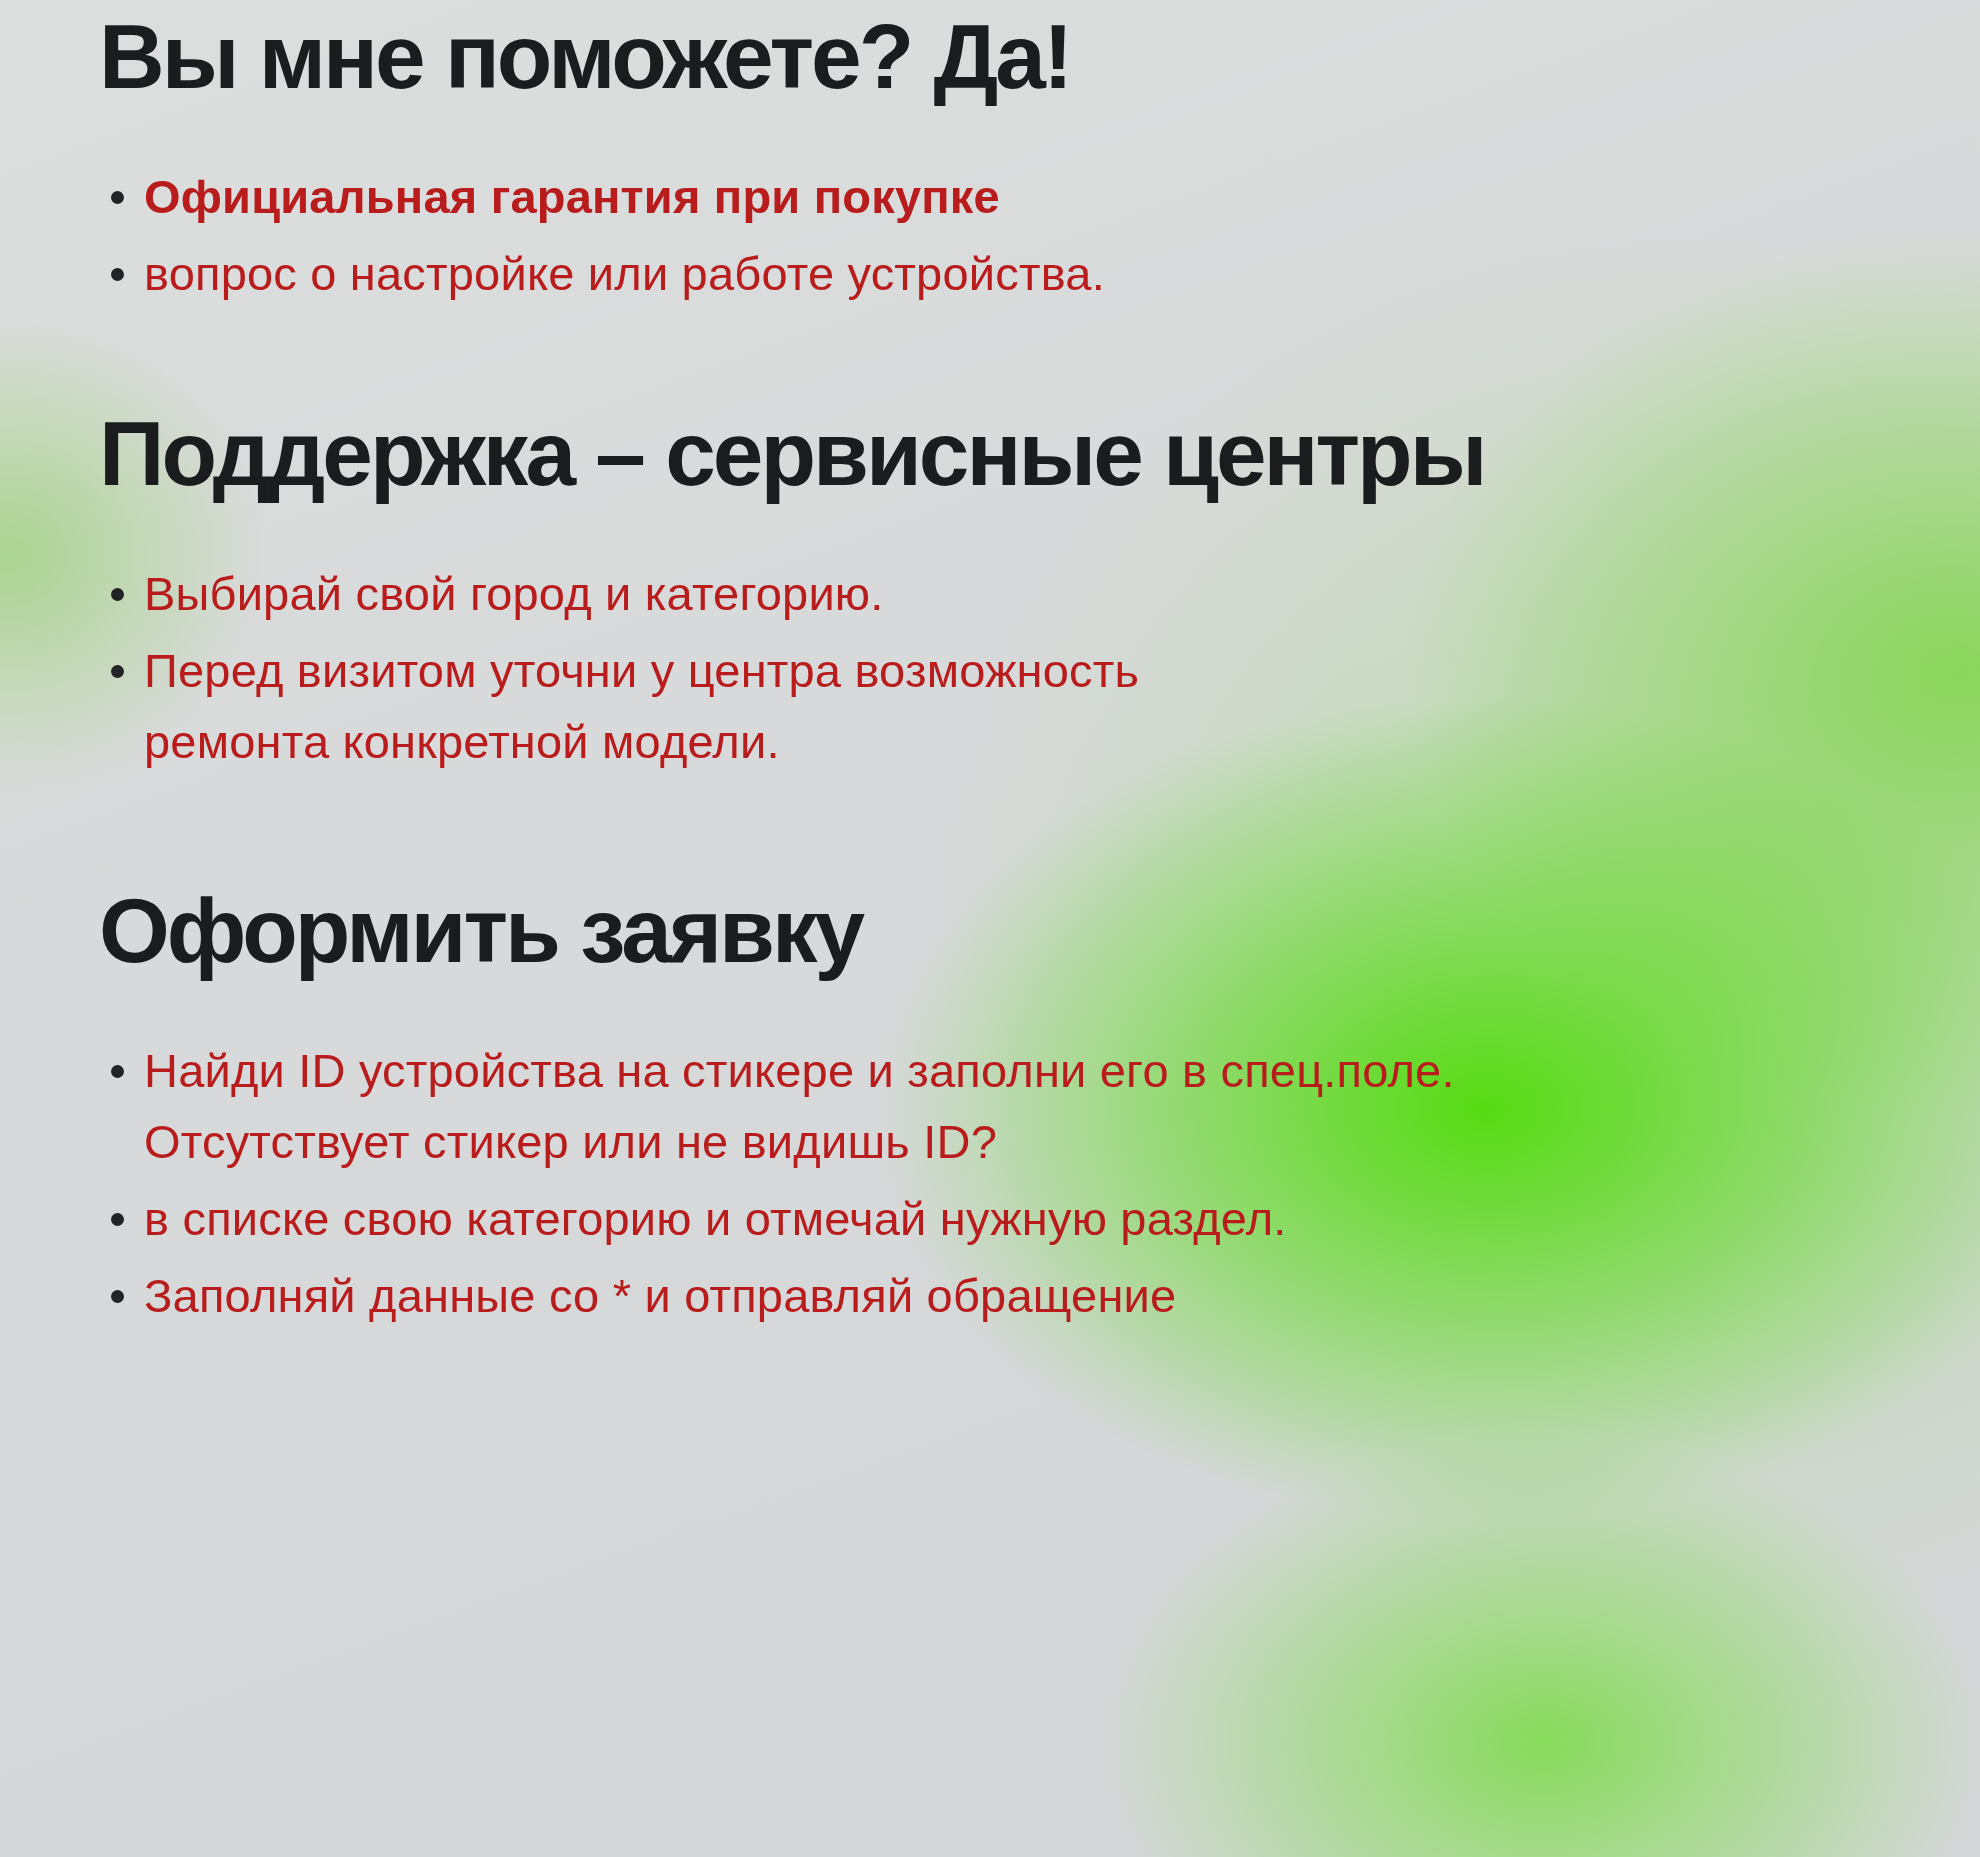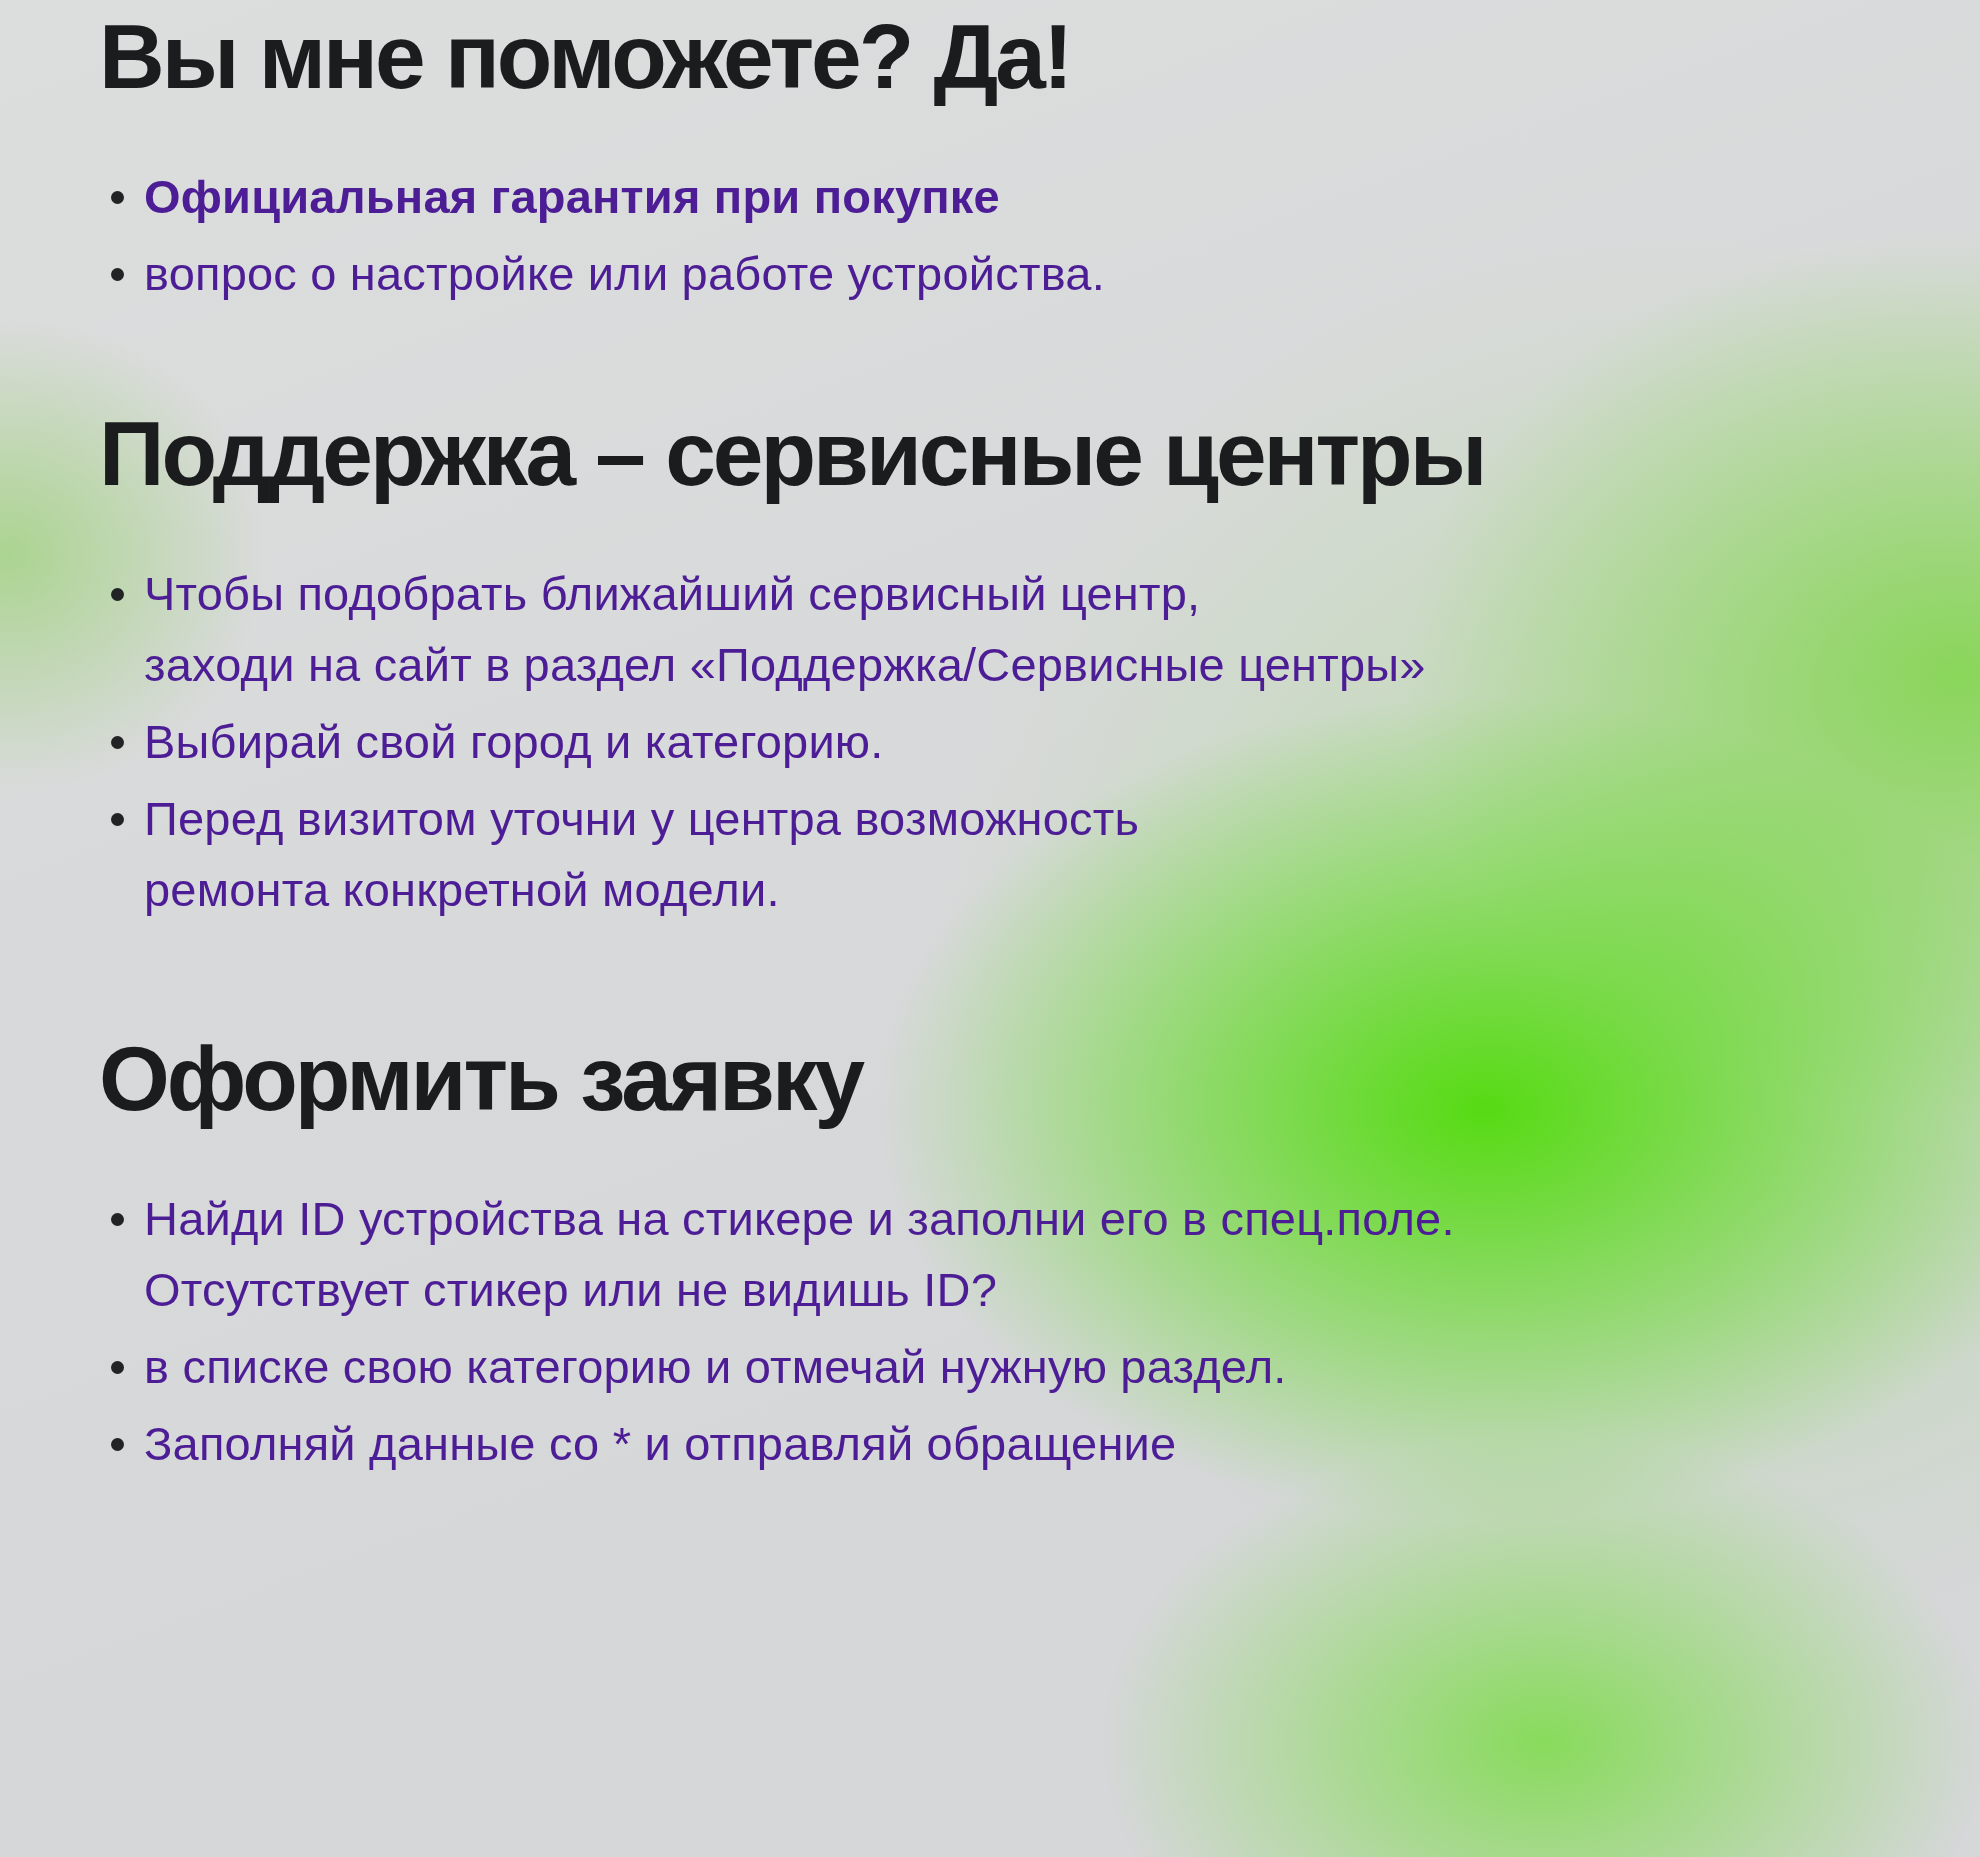--- a/index.html
+++ b/index.html
@@ -66,21 +66,21 @@
     top: 30px;
     width: 13px;
     height: 13px;
     border-radius: 50%;
     background: #222324;
   }
   .bullet-text {
     font-size: 47px;
     line-height: 71px;
     letter-spacing: 0.2px;
-    color: #4c1d95;
+    color: #b91c1c;
   }
   .bullet-text.bold .line { font-weight: 700; }
   .line { white-space: nowrap; }
 </style>
 </head>
 <body>
 
 <div class="page">
 
   <h1 class="section-title title-1">Вы мне поможете? Да!</h1>
@@ -98,29 +98,20 @@
           <span class="dot"></span>
         </span>
       <div class="bullet-text">
         <div class="line">вопрос о настройке или работе устройства.</div>
       </div>
     </div>
   </div>
 
   <h1 class="section-title title-2">Поддержка – сервисные центры</h1>
   <div class="bullet-list">
-    <div class="bullet-item">
-      <span class="bullet-marker">
-          <span class="dot"></span>
-        </span>
-      <div class="bullet-text">
-        <div class="line">Чтобы подобрать ближайший сервисный центр,</div>
-        <div class="line">заходи на сайт в раздел «Поддержка/Сервисные центры»</div>
-      </div>
-    </div>
     <div class="bullet-item">
       <span class="bullet-marker">
           <span class="dot"></span>
         </span>
       <div class="bullet-text">
         <div class="line">Выбирай свой город и категорию.</div>
       </div>
     </div>
     <div class="bullet-item">
       <span class="bullet-marker">

